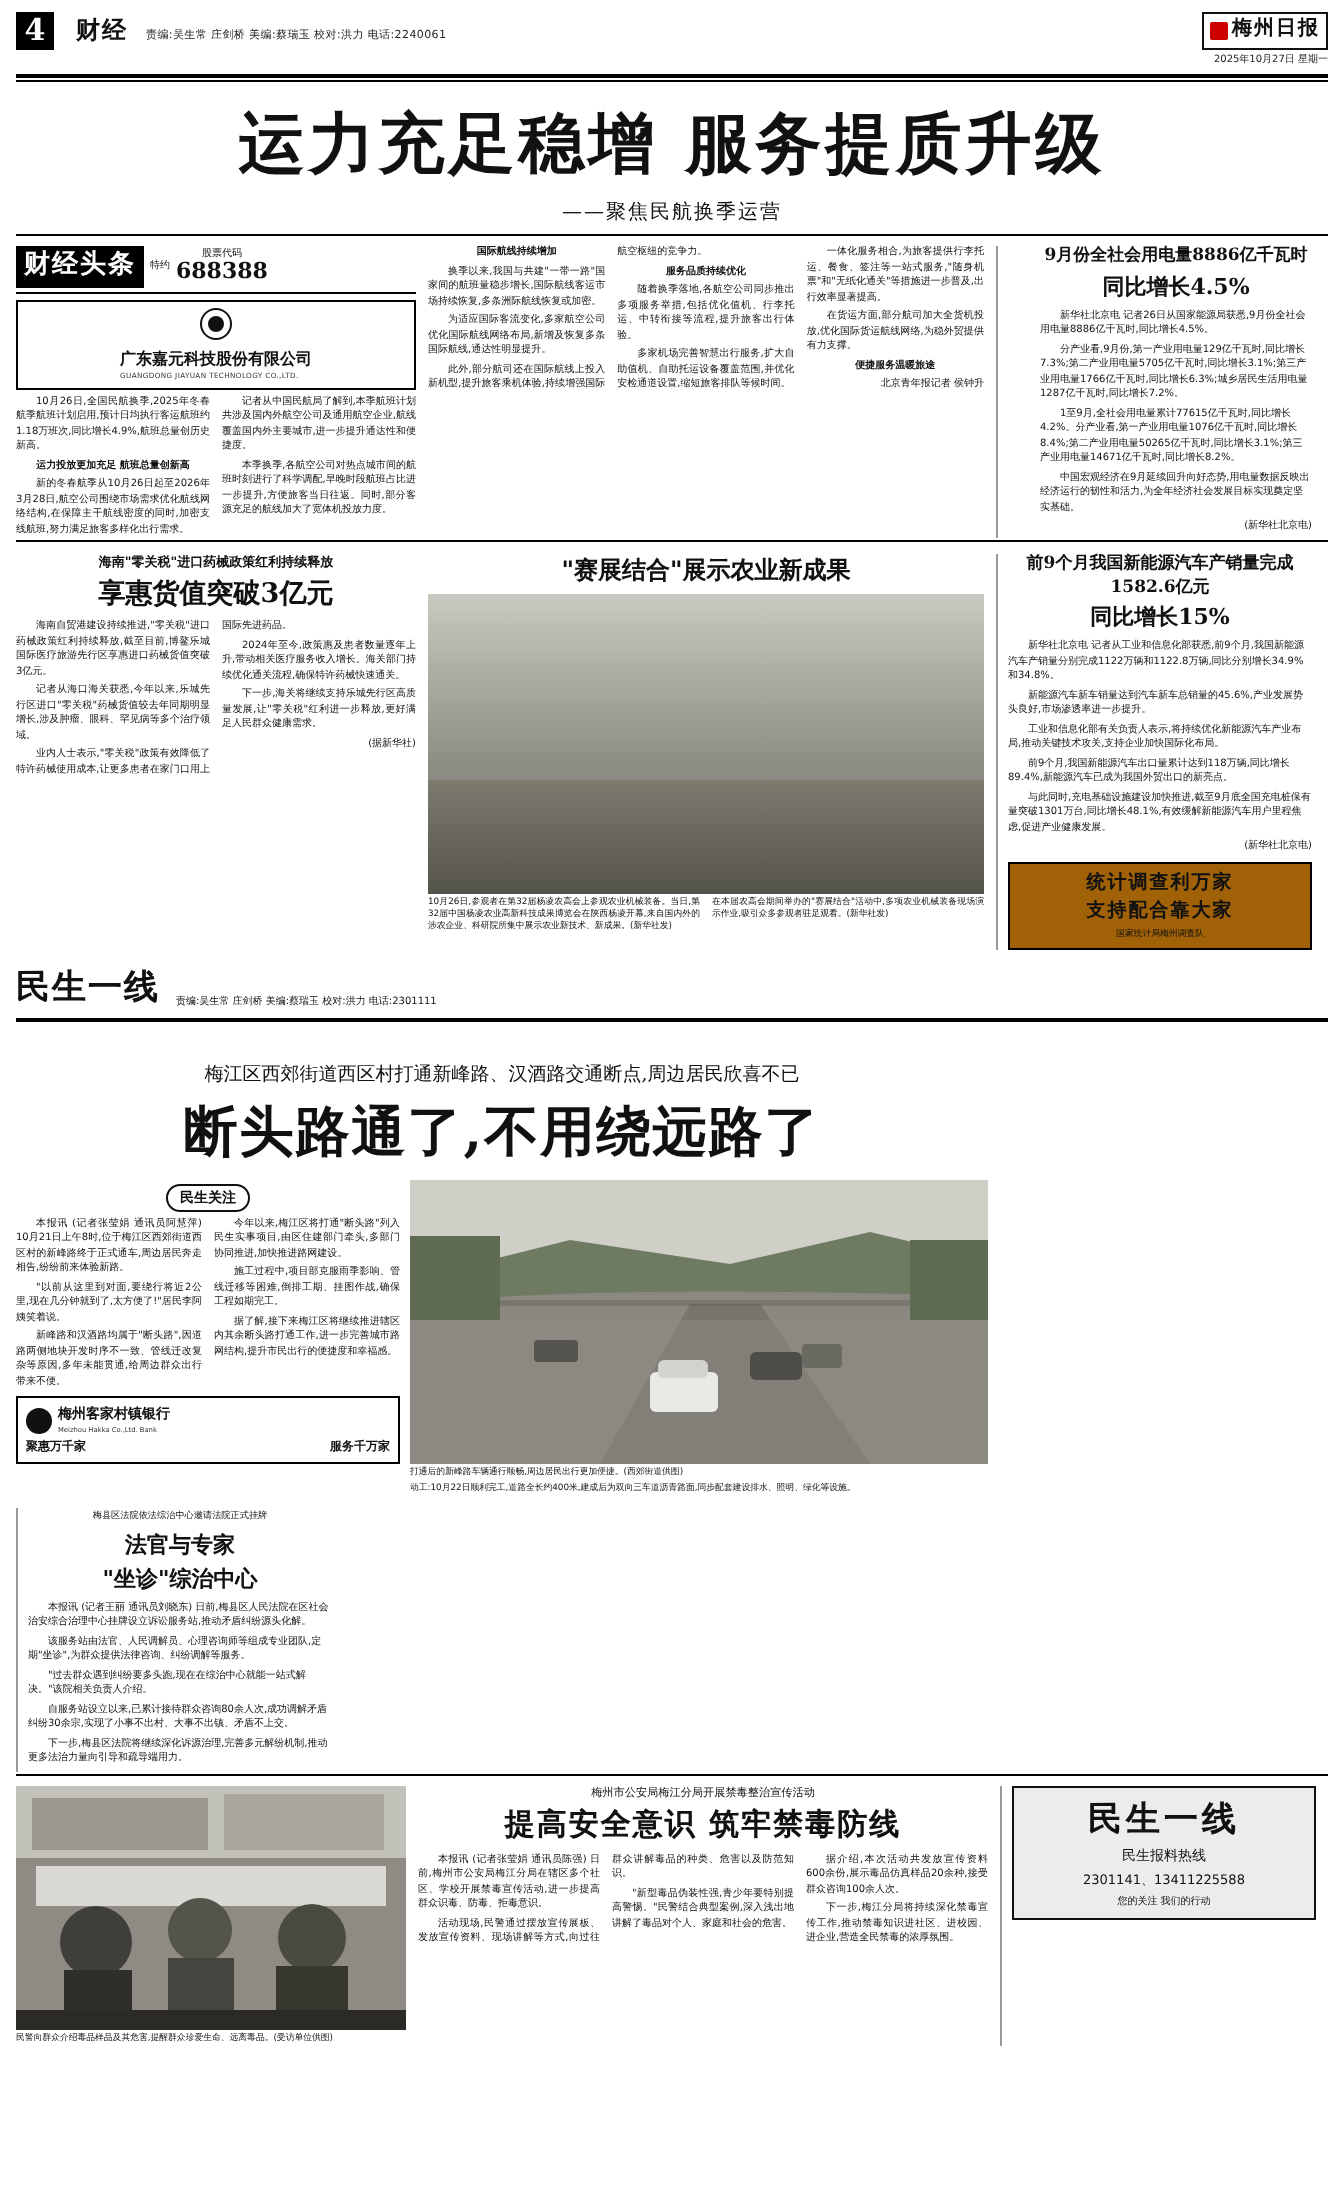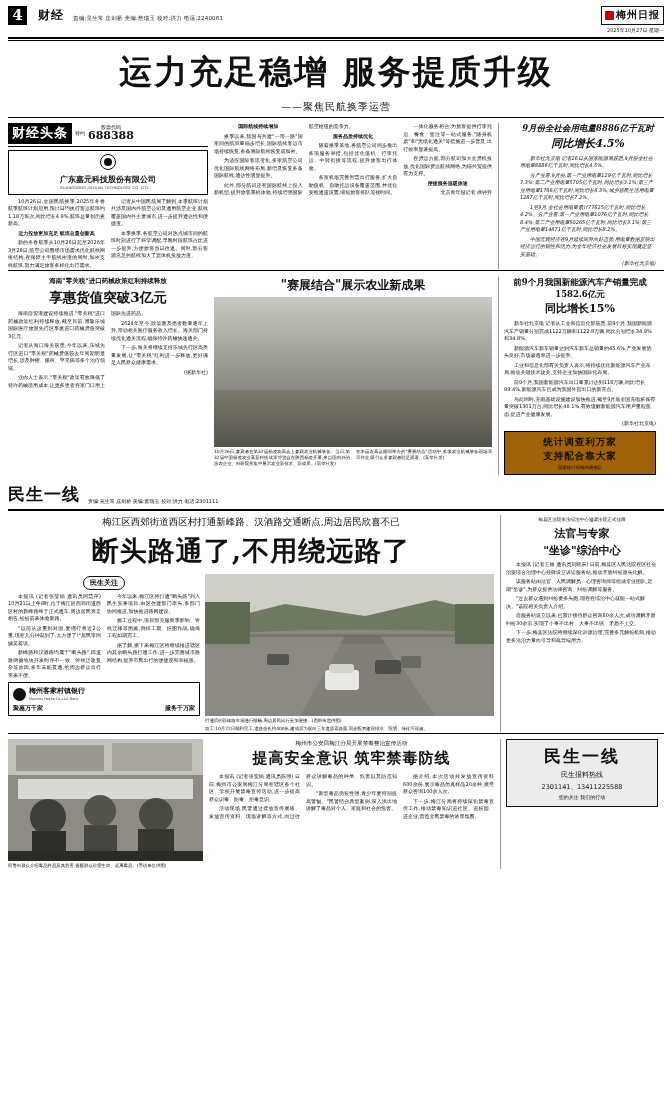--- a/index.html
+++ b/index.html
@@ -45,21 +45,21 @@
     font-size:33px; font-weight:bold; letter-spacing:2px;
     font-family:"DejaVu Serif","Liberation Serif",serif;
   }
   .subheadline { font-size:10px; margin-top:4px; letter-spacing:1px; font-family:"DejaVu Serif","Liberation Serif",serif;}
 
   
   .top-area { display:flex; gap:6px; margin-top:5px; }
   .col { }
   .col-left { width:200px; }
   .col-mid { width:278px; }
-  .col-right { width:158px; border-left:0.8px solid #999; padding-left:21px;font-style:italic; }
+  .col-right { width:158px; border-left:0.8px solid #999; padding-left:21px; }
 
   .finance-head {
     display:flex; align-items:center; gap:3px; border-bottom:1.4px solid #000; padding-bottom:2px;
   }
   .fh-title {
     background:#000; color:#fff; font-size:13px; font-weight:bold; padding:1px 4px;
     font-family:"DejaVu Serif","Liberation Serif",serif; letter-spacing:1px;
   }
   .fh-mini { font-size:5px; line-height:1.1; text-align:center; }
   .fh-code { font-size:11px; font-weight:bold; font-family:"DejaVu Serif","Liberation Serif",serif;}
@@ -105,21 +105,21 @@
 
   .stat-ad { border:1px solid #000; margin-top:4px; padding:3px; text-align:center; background:#a16207;}
   .stat-ad .l1{font-size:9.5px;font-weight:bold;font-family:"DejaVu Serif","Liberation Serif",serif;letter-spacing:1px;}
   .stat-ad .l2{font-size:9.5px;font-weight:bold;font-family:"DejaVu Serif","Liberation Serif",serif;letter-spacing:1px;}
   .stat-ad .l3{font-size:4.4px;margin-top:2px;}
 
   
   .sec2-head { display:flex; align-items:flex-end; gap:8px; border-bottom:2px solid #000; margin-top:7px; padding-bottom:2px;}
   .sec2-title { font-size:17px; font-weight:bold; font-family:"DejaVu Serif","Liberation Serif",serif; letter-spacing:1px;}
   .sec2-credits{ font-size:5px; padding-bottom:2px;}
-  .sec3 { display:flex; gap:6px; margin-top:4px;}
+  .sec3 { display:flex; gap:6px; margin-top:20px;flex-direction:column;}
   .s3-main { width:486px;}
   .s3-side { width:158px; border-left:0.8px solid #999; padding-left:5px;}
   .ms-kicker { font-size:9.5px; text-align:center; font-family:"DejaVu Serif","Liberation Serif",serif;}
   .ms-title { font-size:27px; font-weight:bold; text-align:center; margin-top:2px; letter-spacing:1px; font-family:"DejaVu Serif","Liberation Serif",serif;}
   .ms-row { display:flex; gap:5px; margin-top:4px;}
   .ms-left { width:192px;}
   .ms-right { width:289px;}
   .badge-round {
     display:inline-block; border:1.2px solid #111; border-radius:7px; padding:1px 6px; font-size:7px; font-weight:bold;
     font-family:"DejaVu Serif","Liberation Serif",serif;

